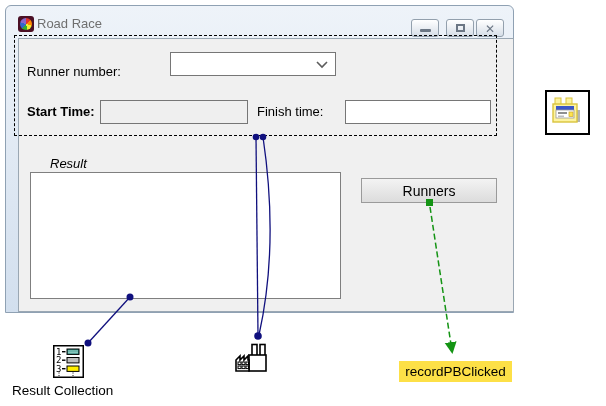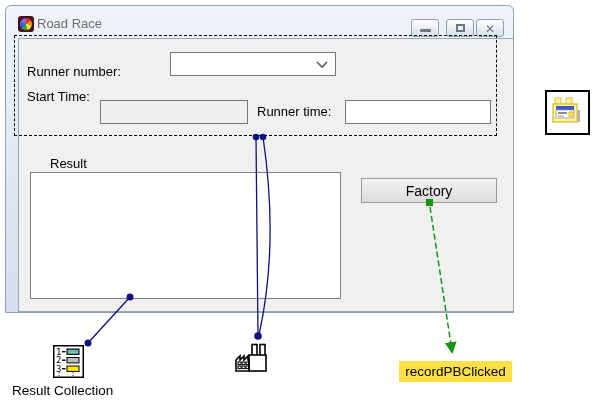--- a/index.html
+++ b/index.html
@@ -78,31 +78,31 @@
   <div class="groupbox"></div>
 
   <div class="lbl" style="left:27px;top:56px;margin-top:8px;">Runner number:</div>
   <div class="combo">
     <span></span>
     <svg width="12" height="8" viewBox="0 0 12 8">
       <polyline points="1,1 6,6 11,1" fill="none" stroke="#5c5c5c" stroke-width="1.6"></polyline>
     </svg>
   </div>
 
-  <div class="lbl" style="left:27px;top:89px;">Start Time:</div>
+  <div class="lbl" style="left:27px;top:104px;font-weight:bold;">Start Time:</div>
   <input class="tb tb-start" disabled="" value="" style="">
-  <div class="lbl" style="left:257px;top:104px;">Runner time:</div>
+  <div class="lbl" style="left:257px;top:104px;">Finish time:</div>
   <input class="tb tb-finish" value="" style="">
 
-  <div class="lbl" style="left:50px;top:156px;">Result</div>
+  <div class="lbl" style="left:50px;top:156px;font-style:italic;">Result</div>
   <div class="resultbox">
     <span></span>
   </div>
 
-  <button class="btn-record">Factory</button>
+  <button class="btn-record">Runners</button>
 
   <div class="icon-frame">
     <svg width="41" height="41" viewBox="0 0 41 41">
       <rect x="16" y="18" width="17" height="12" fill="#b3b3b3"></rect>
       <rect x="8" y="6" width="6" height="8" fill="#fdf3a0" stroke="#d9c33c" stroke-width="1"></rect>
       <rect x="19" y="6" width="6" height="8" fill="#fdf3a0" stroke="#d9c33c" stroke-width="1"></rect>
       <rect x="6" y="12" width="24" height="18" fill="#fdf3a0" stroke="#d9c33c" stroke-width="1.4"></rect>
       <rect x="9" y="14" width="18" height="4" fill="#3c57c8"></rect>
       <rect x="9" y="18" width="18" height="8" fill="#ffffff" stroke="#9a9a9a" stroke-width="0.8"></rect>
       <rect x="11" y="20" width="9" height="2" fill="#8f8f8f"></rect>

